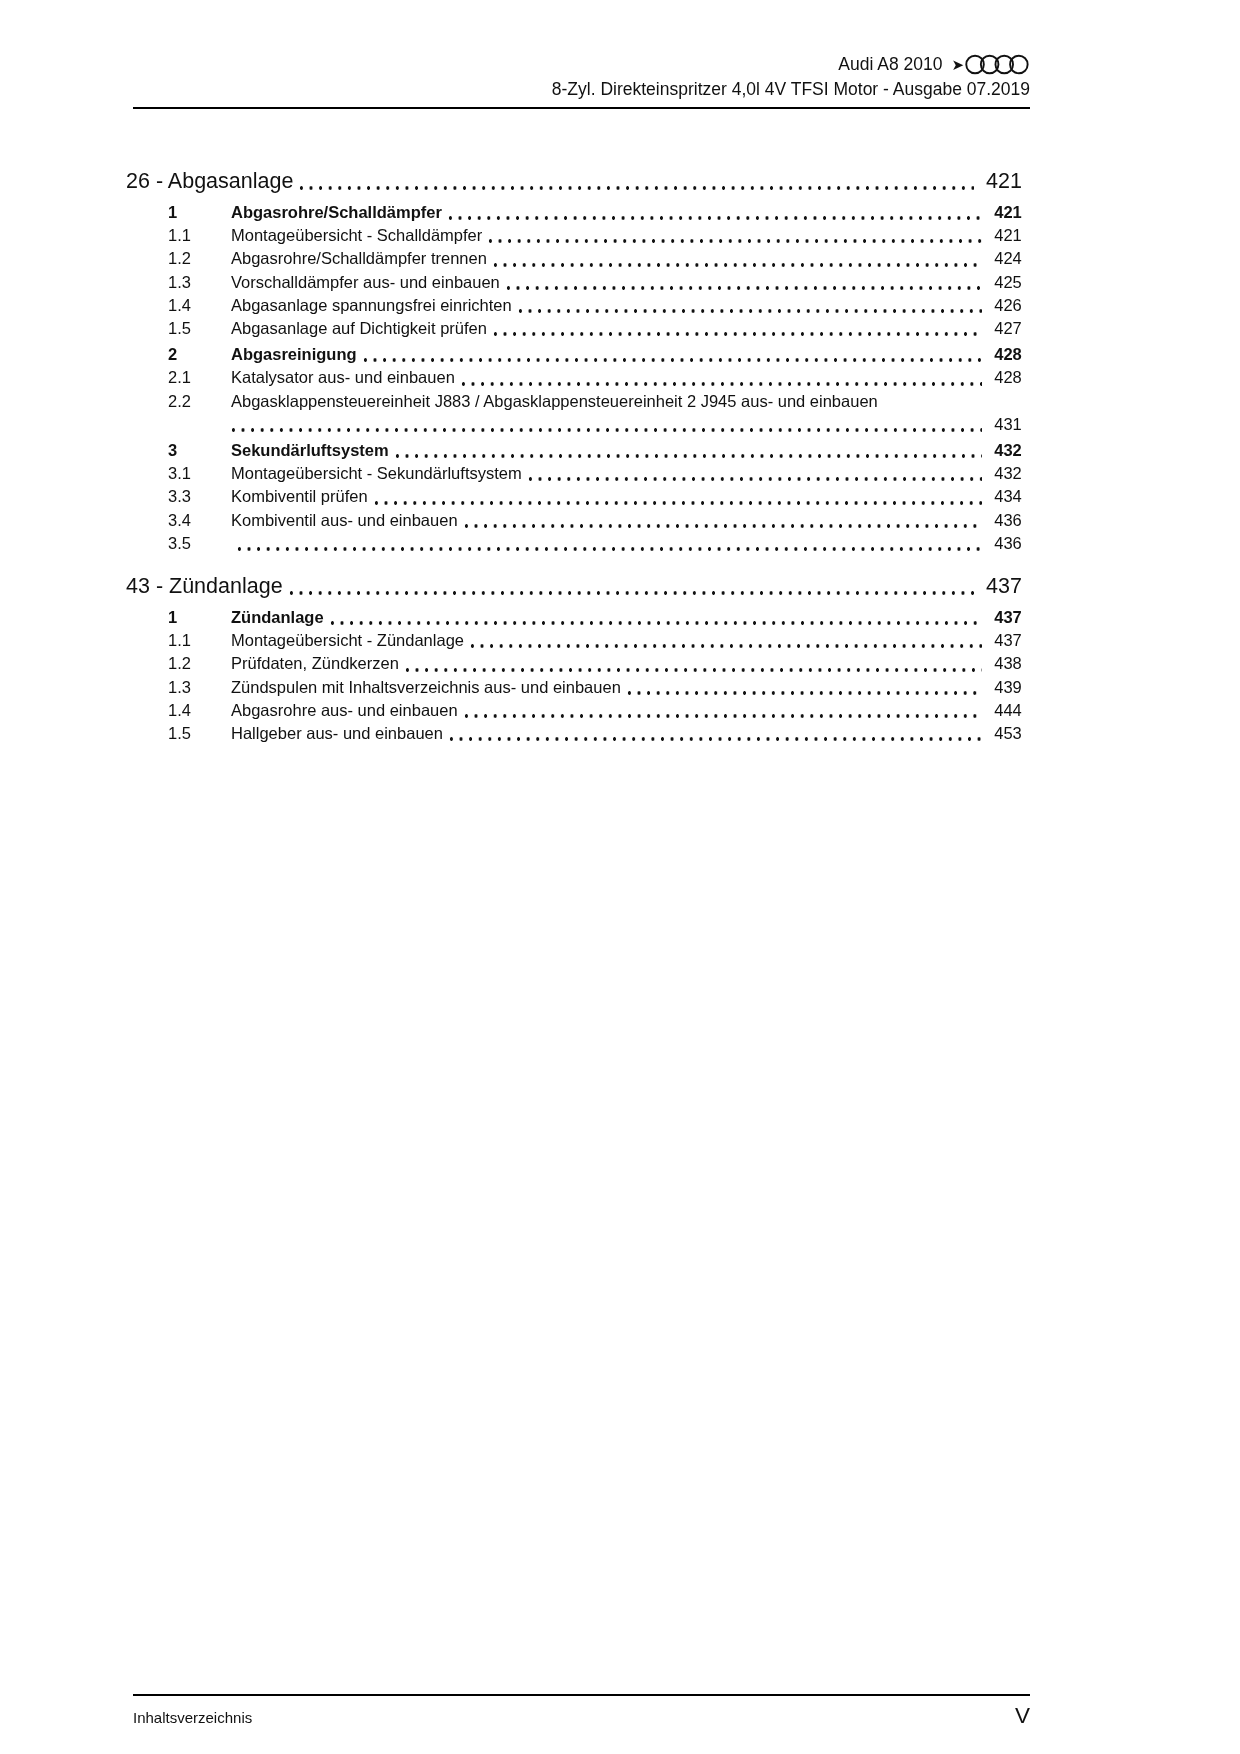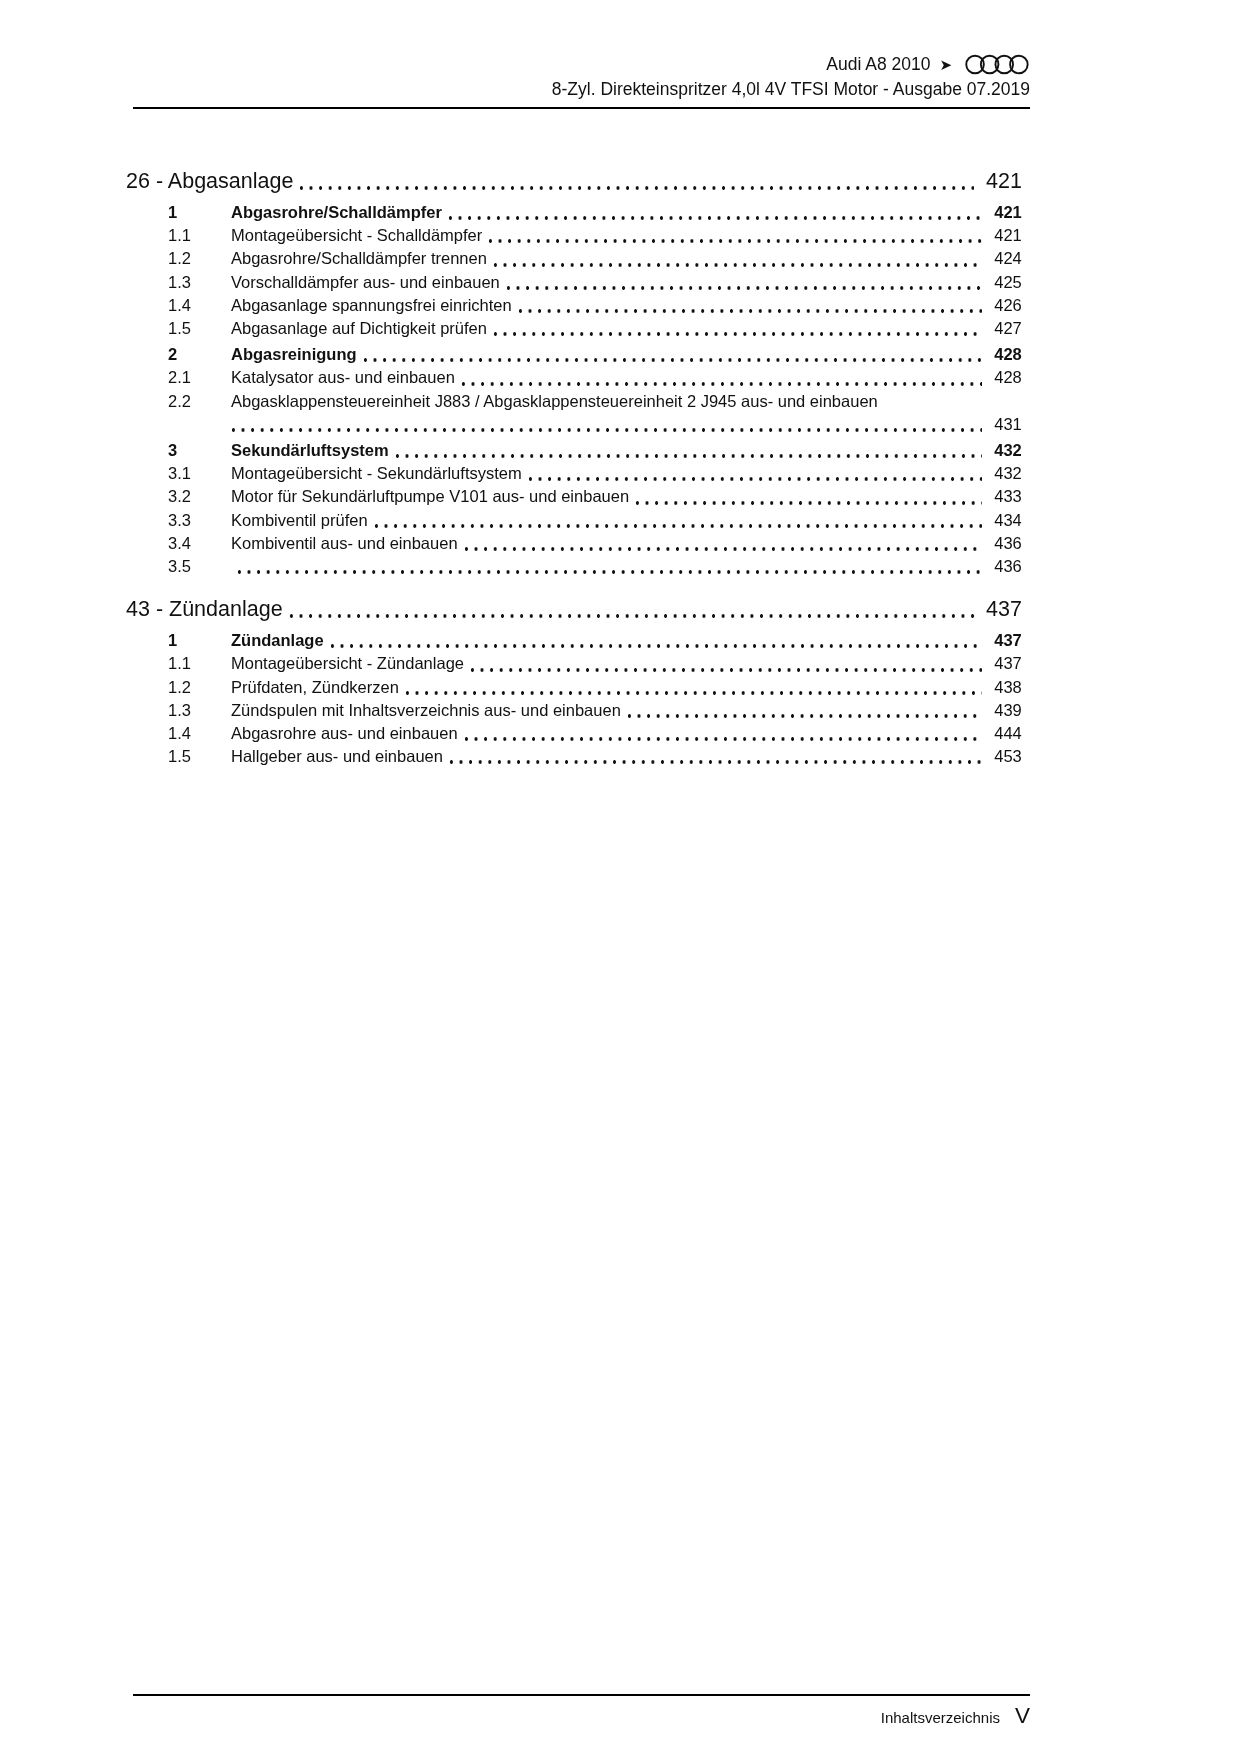--- a/index.html
+++ b/index.html
@@ -18,21 +18,20 @@
   .header {
     position: absolute;
     left: 133px;
     right: 210px;
     top: 54px;
   }
   .header-top {
     display: flex;
     justify-content: flex-end;
     align-items: center;
-    gap: 12px;
     font-size: 17.5px;
   }
   .model-line {
     display: flex;
     align-items: center;
     gap: 9px;
     white-space: nowrap;
   }
   .onward-arrow { font-size: 15px; line-height: 1; }
   .rings svg { display: block; height: 21px; width: 66px; }
@@ -96,21 +95,21 @@
 
   
   .footer {
     position: absolute;
     left: 133px;
     right: 210px;
     top: 1694px;
     border-top: 2px solid #000;
     padding-top: 7px;
     display: flex;
-    justify-content: flex-end;
+    justify-content: space-between;
     align-items: baseline;
     gap: 15px;
   }
   .footer-label { font-size: 15px; }
   .footer-page { font-size: 22.5px; }
 </style>
 </head>
 <body>
 
 <header class="header">
@@ -211,26 +210,20 @@
     <span class="page-num">432</span>
   </div>
 
   <div class="section-row">
     <span class="num">3.1</span>
     <span class="title">Montageübersicht - Sekundärluftsystem</span>
     <span class="dots"></span>
     <span class="page-num">432</span>
   </div>
 
-  <div class="section-row">
-    <span class="num">3.2</span>
-    <span class="title">Motor für Sekundärluftpumpe V101 aus- und einbauen</span>
-    <span class="dots"></span>
-    <span class="page-num">433</span>
-  </div>
 
   <div class="section-row">
     <span class="num">3.3</span>
     <span class="title">Kombiventil prüfen</span>
     <span class="dots"></span>
     <span class="page-num">434</span>
   </div>
 
   <div class="section-row">
     <span class="num">3.4</span>

